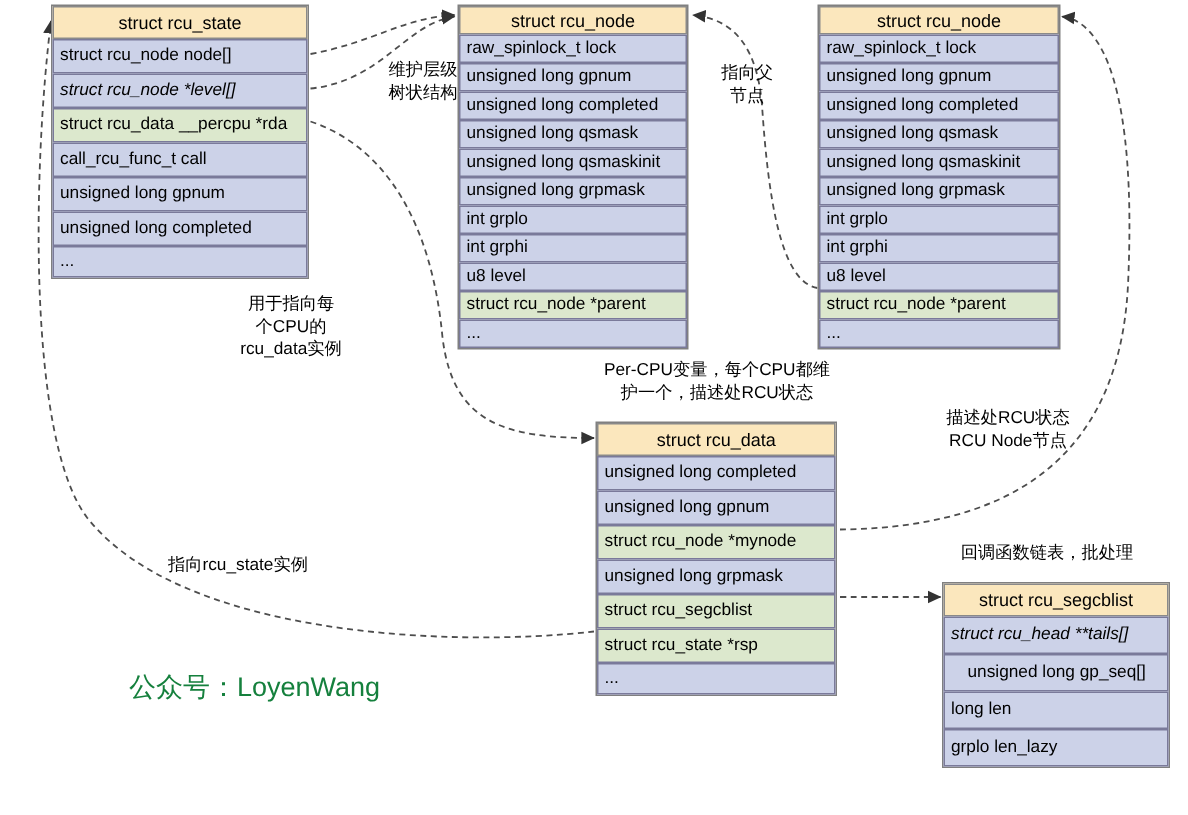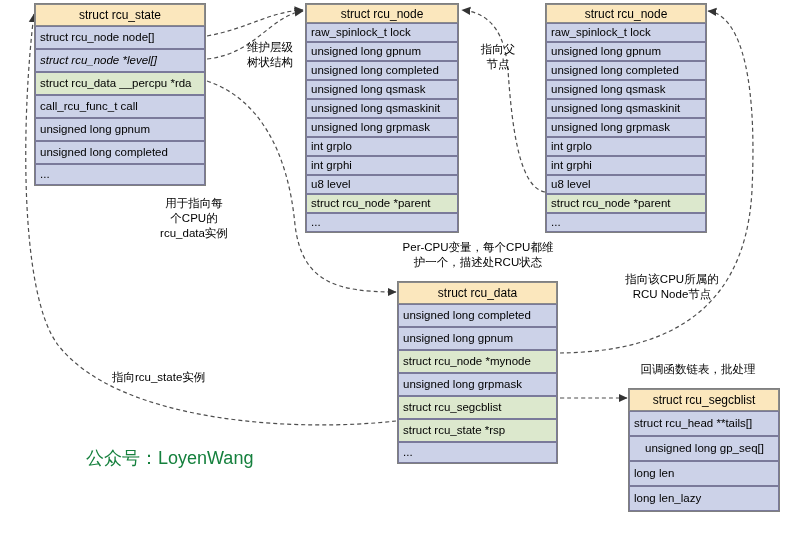--- a/index.html
+++ b/index.html
@@ -145,40 +145,40 @@
     <div class="row blue" style="height:23px;">unsigned long gpnum</div>
     <div class="row green" style="height:23px;">struct rcu_node *mynode</div>
     <div class="row blue" style="height:23px;">unsigned long grpmask</div>
     <div class="row green" style="height:23px;">struct rcu_segcblist</div>
     <div class="row green" style="height:23px;">struct rcu_state *rsp</div>
     <div class="row blue" style="height:21px;">...</div>
   </div>
 
   <div class="struct" style="left:628px; top:388px; width:152px;">
     <div class="row hdr" style="height:22px;">struct rcu_segcblist</div>
-    <div class="row blue" style="height:25px;">struct rcu_head **tails[]</div>
+    <div class="row blue" style="height:25px;font-style:italic;">struct rcu_head **tails[]</div>
     <div class="row blue" style="height:25px;padding-left:15px;">unsigned long gp_seq[]</div>
     <div class="row blue" style="height:25px;">long len</div>
-    <div class="row blue" style="height:25px;">long len_lazy</div>
+    <div class="row blue" style="height:25px;">grplo len_lazy</div>
   </div>
 
-  <div class="note" style="left:222px; top:40px; width:96px;">维护层级
+  <div class="note" style="left:234px; top:40px; width:96px;">维护层级
 树状结构</div>
 
   <div class="note" style="left:463px; top:42px; width:70px;">指向父
 节点</div>
 
   <div class="note" style="left:128px; top:196px; width:132px;">用于指向每
 个CPU的
 rcu_data实例</div>
 
   <div class="note" style="left:378px; top:240px; width:200px;">Per-CPU变量，每个CPU都维
 护一个，描述处RCU状态</div>
 
-  <div class="note" style="left:592px; top:272px; width:160px;">指向该CPU所属的
+  <div class="note" style="left:592px; top:272px; width:160px;">描述处RCU状态
 RCU Node节点</div>
 
   <div class="note" style="left:112px; top:370px; width:162px; text-align:left;">指向rcu_state实例</div>
 
   <div class="note" style="left:612px; top:362px; width:172px;">回调函数链表，批处理</div>
 
   <div class="watermark" style="left:86px; top:446px;">公众号：LoyenWang</div>
 
 </div>
 

